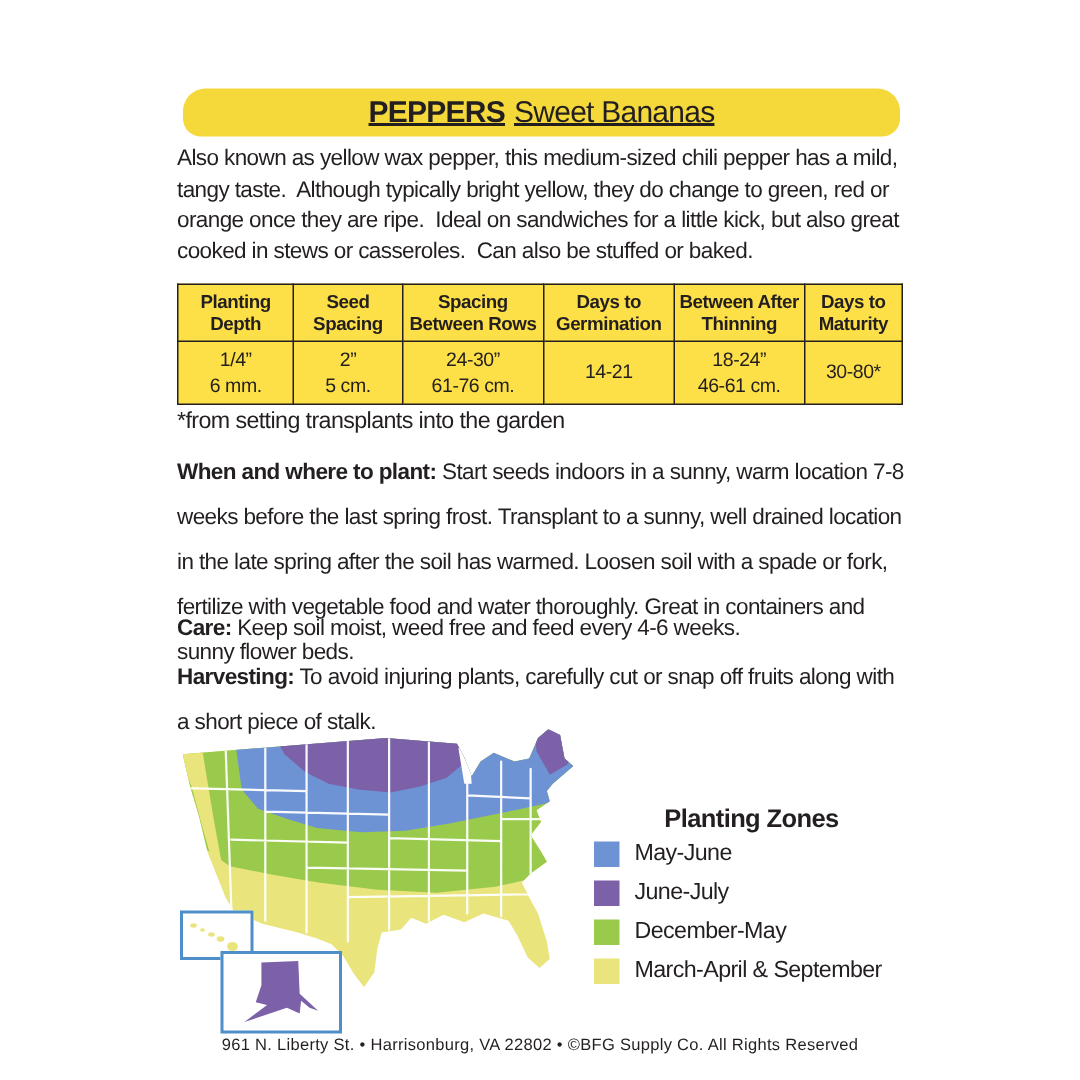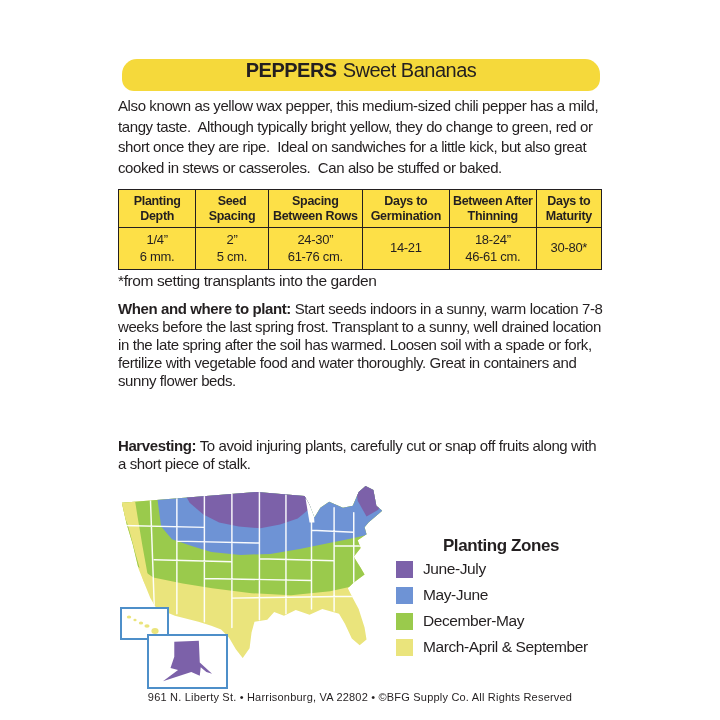--- a/index.html
+++ b/index.html
@@ -6,30 +6,30 @@
   html,body { background:#fff; }
   body { font-family:"Liberation Sans", sans-serif; color:#231f20; }
   .sheet {
     position:relative; width:720px; height:720px; background:#fff;
     overflow:hidden; letter-spacing:-0.2px;
   }
   
   .banner {
     position:absolute; left:122px; top:59px; width:478px; height:32px;
     background:#f5d93b; border-radius:15px 15px 12px 12px;
-    display:flex; align-items:flex-start; justify-content:center; gap:6px;
+    display:flex; align-items:center; justify-content:center; gap:6px;text-decoration:underline;
   }
   .banner .b-bold { font-weight:bold; font-size:20px; letter-spacing:-0.5px; }
   .banner .b-reg  { font-weight:normal; font-size:20px; letter-spacing:-0.5px; }
   
   .description {
     position:absolute; left:118px; top:96px; width:488px;
     font-size:15px; line-height:20.5px; letter-spacing:-0.4px; white-space:pre-wrap;
   }
-  .section { position:absolute; left:118px; width:488px; font-size:15px; line-height:18px; letter-spacing:-0.4px; }
+  .section { position:absolute; left:118px; width:488px; font-size:15px; line-height:30px; letter-spacing:-0.4px; }
   .section b { letter-spacing:-0.4px; }
   .sec-plant   { top:300px; }
   .sec-care    { top:404px; }
   .sec-harvest { top:437px; }
   
   .info-table {
     position:absolute; left:118px; top:189px; width:484px;
     border-collapse:collapse; background:#f8f2a4;
     table-layout:fixed;
   }
@@ -70,21 +70,21 @@
 </head>
 <body>
 
 <div class="sheet">
 
   <div class="banner" style="background-color: rgb(245, 217, 59);">
     <span class="b-bold">PEPPERS</span>
     <span class="b-reg">Sweet Bananas</span>
   </div>
 
-  <p class="description">Also known as yellow wax pepper, this medium-sized chili pepper has a mild, tangy taste.  Although typically bright yellow, they do change to green, red or short once they are ripe.  Ideal on sandwiches for a little kick, but also great cooked in stews or casseroles.  Can also be stuffed or baked.</p>
+  <p class="description">Also known as yellow wax pepper, this medium-sized chili pepper has a mild, tangy taste.  Although typically bright yellow, they do change to green, red or orange once they are ripe.  Ideal on sandwiches for a little kick, but also great cooked in stews or casseroles.  Can also be stuffed or baked.</p>
 
   <table class="info-table" style="background-color: #fde047;">
     <colgroup>
       <col class="col-1">
         <col class="col-2">
         <col class="col-3">
       <col class="col-4">
         <col class="col-5">
         <col class="col-6">
     </colgroup>
@@ -115,20 +115,21 @@
 46-61 cm.</td>
       <td>30-80*</td>
     </tr>
   </tbody>
     </table>
 
   <p class="footnote">*from setting transplants into the garden</p>
 
   <p class="section sec-plant"><b>When and where to plant:</b> <span>Start seeds indoors in a sunny, warm location 7-8 weeks before the last spring frost. Transplant to a sunny, well drained location in the late spring after the soil has warmed. Loosen soil with a spade or fork, fertilize with vegetable food and water thoroughly. Great in containers and sunny flower beds.</span></p>
 
+  <p class="section sec-care"><b>Care:</b> <span>Keep soil moist, weed free and feed every 4-6 weeks.</span></p>
 
   <p class="section sec-harvest"><b>Harvesting:</b> <span>To avoid injuring plants, carefully cut or snap off fruits along with a short piece of stalk.</span></p>
 
   <div class="map-area">
 
     <svg class="us-map" width="285" height="187" viewBox="0 0 290 190">
       <defs>
         <clipPath id="usClip">
           <path d="M10,20 L148,9 L196,13 L201,22 L206,35 L212,25 L221,19 L235,25 L245,23
                    L251,9 L258,3 L266,7 L269,23 L275,28 L261,40 L257,45 L259,52
@@ -167,28 +168,28 @@
 
     <div class="inset inset-alaska">
       <svg width="77" height="51" viewBox="0 0 80 54">
         <path class="zone-purple" d="M26,6 L52,5 L53,28 L66,40 L60,38 L54,33 L53,42 L44,38 L14,48 L30,36 L22,34 L26,22 Z"></path>
       </svg>
     </div>
 
     <div class="legend">
       <div class="legend-title">Planting Zones</div>
       <div class="legend-item">
+        <span class="legend-swatch" style="background-color: rgb(110, 147, 213);"></span>
+        <span class="legend-label">May-June</span>
+      </div>
+      <div class="legend-item">
         <span class="legend-swatch" style="background-color: rgb(124, 97, 169);"></span>
         <span class="legend-label">June-July</span>
       </div>
       <div class="legend-item">
-        <span class="legend-swatch" style="background-color: rgb(110, 147, 213);"></span>
-        <span class="legend-label">May-June</span>
-      </div>
-      <div class="legend-item">
         <span class="legend-swatch" style="background-color: rgb(154, 202, 76);"></span>
         <span class="legend-label">December-May</span>
       </div>
       <div class="legend-item">
         <span class="legend-swatch" style="background-color: rgb(234, 228, 124);"></span>
         <span class="legend-label">March-April &amp; September</span>
       </div>
     </div>
   </div>
 

